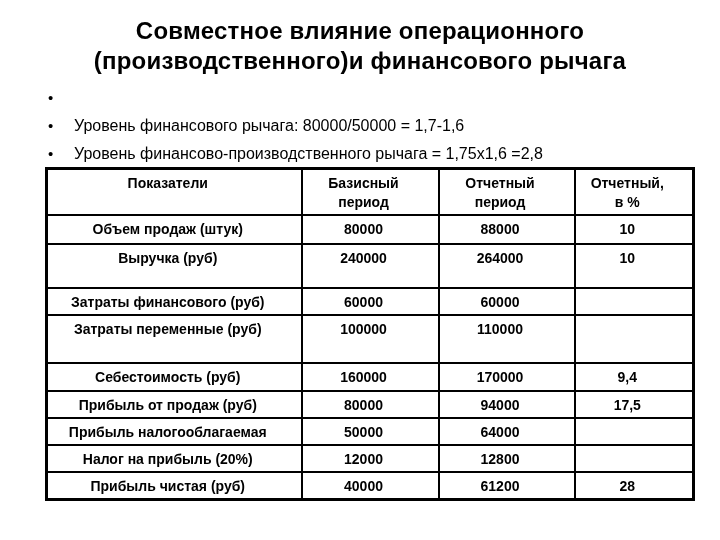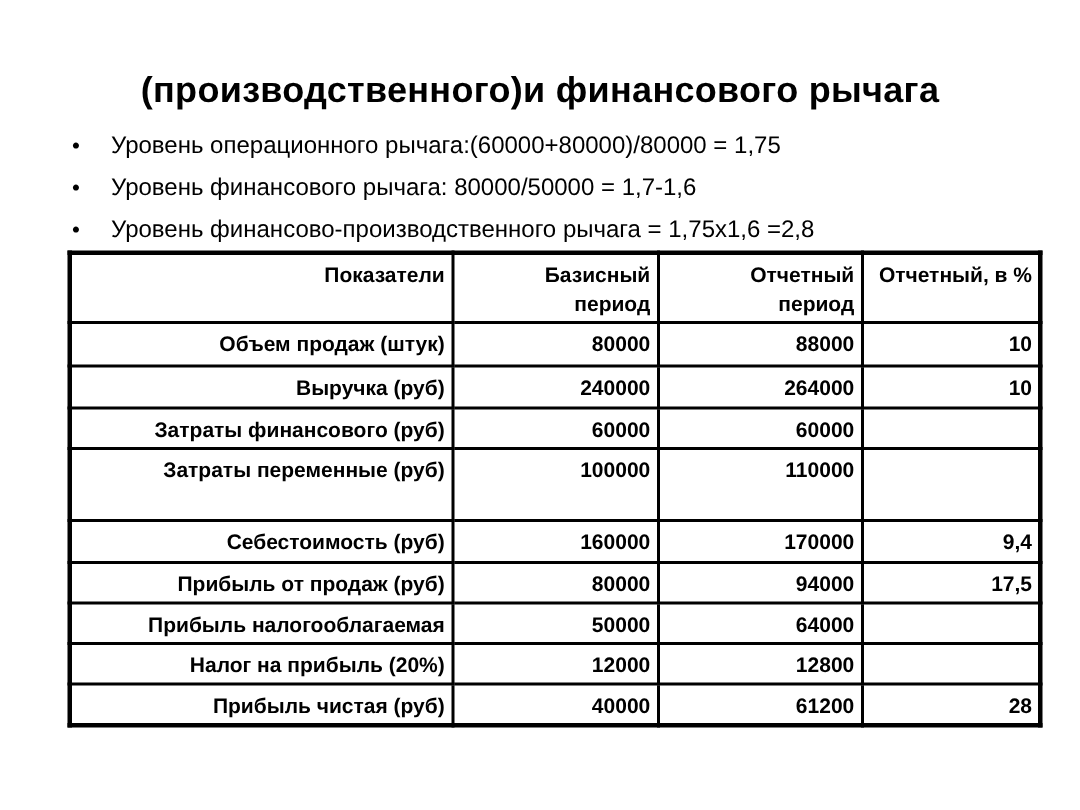--- a/index.html
+++ b/index.html
@@ -57,42 +57,41 @@
     left: 45px;
     width: 647px;
     border-collapse: collapse;
     table-layout: fixed;
     border: 3px solid #000000;
     font-size: 14px;
   }
   .lev-table th,
   .lev-table td {
     border: 2px solid #000000;
-    padding: 4px 4px 2px 9px;
+    padding: 4px 22px 2px 9px;
     vertical-align: top;
-    text-align: right;
+    text-align: center;
     font-weight: bold;
     line-height: 19px;
     overflow: hidden;
   }
 </style>
 </head>
 <body>
 
 <div class="slide">
 
   <h1 class="title">
-    <br>
+    <span>Совместное влияние операционного</span><br>
     <span>(производственного)и финансового рычага</span>
   </h1>
 
   <ul class="bullets">
     <li>
       <span class="marker">•</span>
-      <span>Уровень операционного рычага:(60000+80000)/80000 = 1,75</span>
     </li>
     <li>
       <span class="marker">•</span>
       <span>Уровень финансового рычага: 80000/50000 = 1,7-1,6</span>
     </li>
     <li>
       <span class="marker">•</span>
       <span>Уровень финансово-производственного рычага = 1,75х1,6 =2,8</span>
     </li>
   </ul>
@@ -110,21 +109,21 @@
         <th>Базисный период</th>
         <th>Отчетный период</th>
         <th>Отчетный, в %</th>
       </tr>
       <tr style="height:29px">
         <td>Объем продаж (штук)</td>
         <td>80000</td>
         <td>88000</td>
         <td>10</td>
       </tr>
-      <tr style="height:28px">
+      <tr style="height:44px">
         <td>Выручка (руб)</td>
         <td>240000</td>
         <td>264000</td>
         <td>10</td>
       </tr>
       <tr style="height:25px">
         <td>Затраты финансового (руб)</td>
         <td>60000</td>
         <td>60000</td>
         <td></td>

